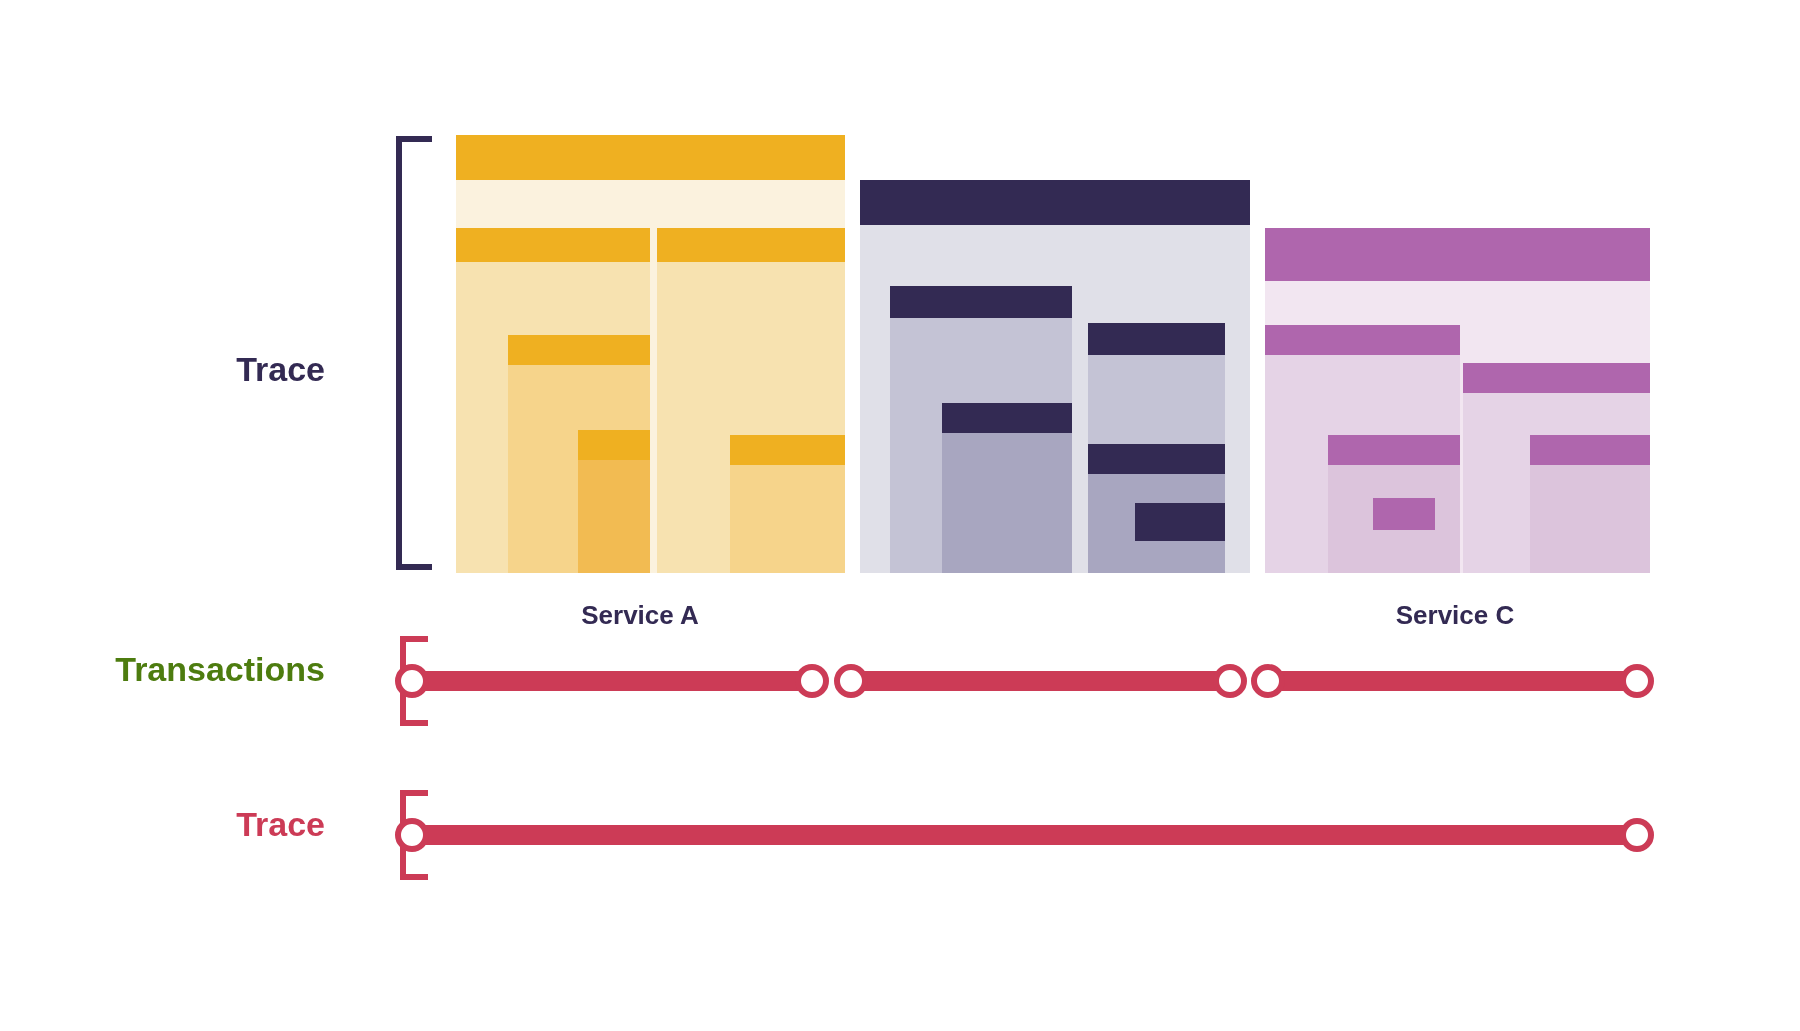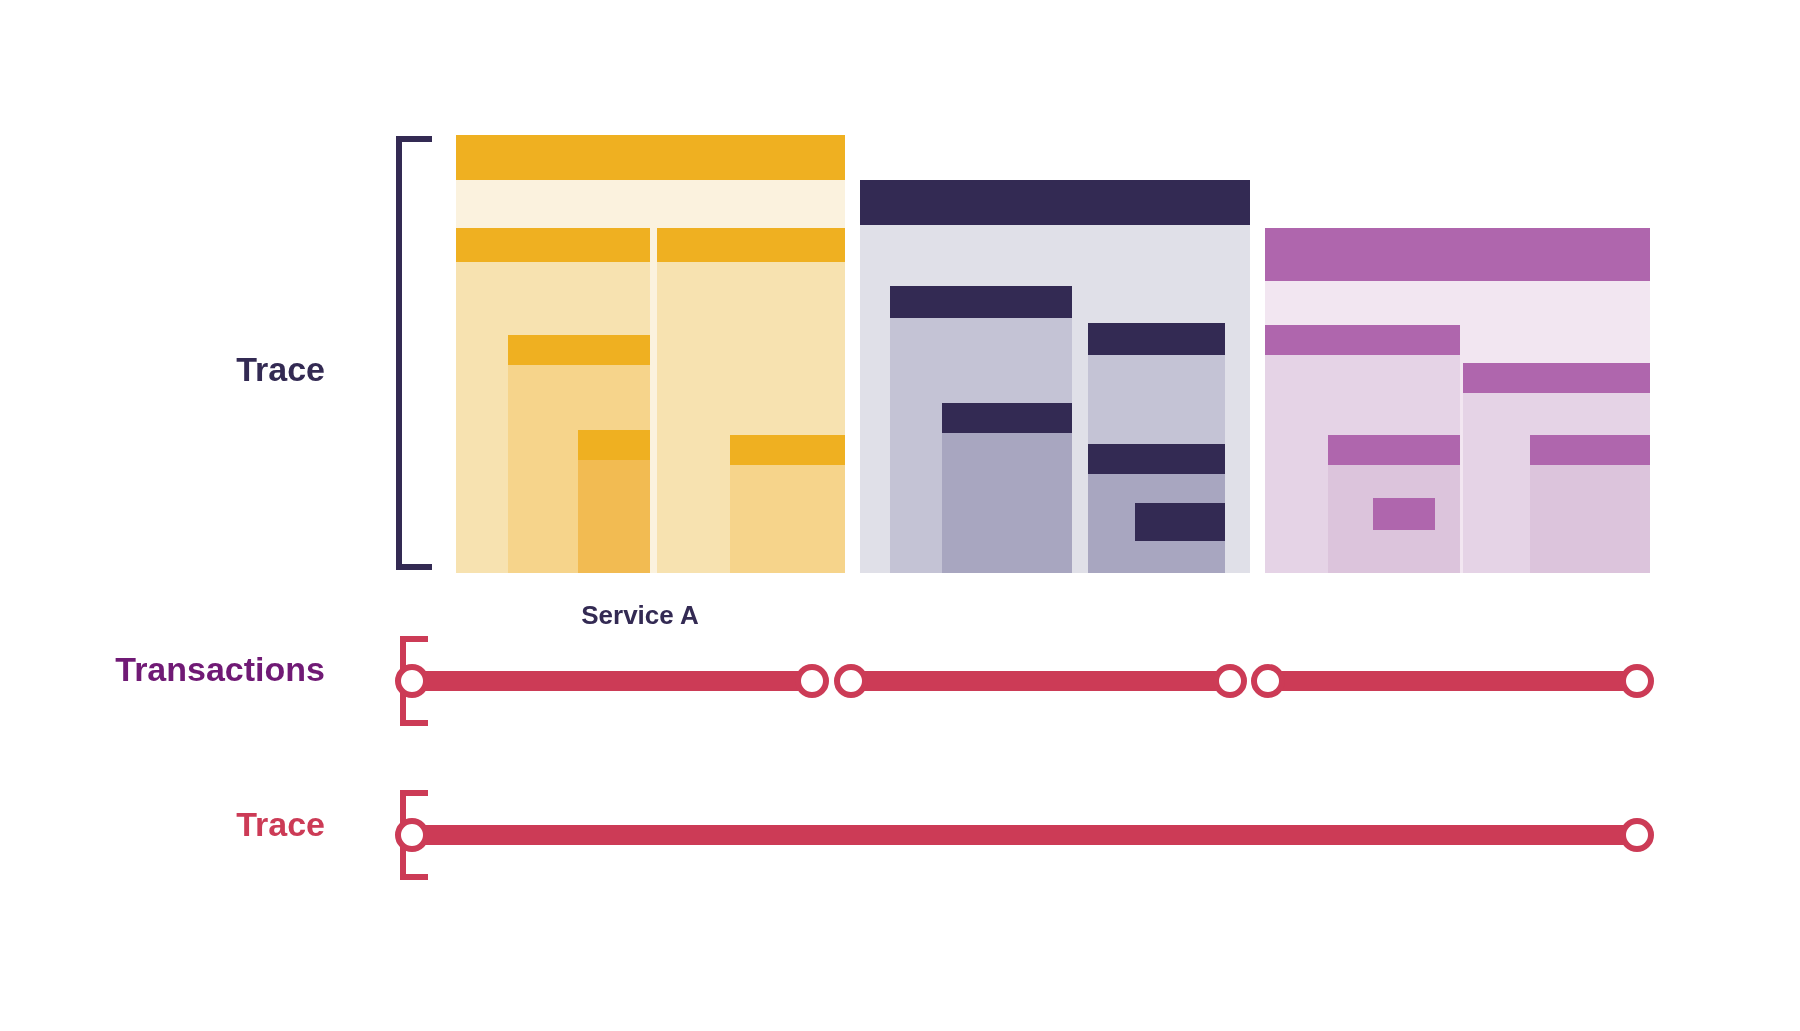--- a/index.html
+++ b/index.html
@@ -17,21 +17,21 @@
     font-weight:bold;
     white-space:nowrap;
     line-height:1;
   }
   #label-spans{
     right:1475px; top:352px;
     font-size:34px; color:#332A53;
   }
   #label-transactions{
     right:1475px; top:652px;
-    font-size:34px; color:#701a75;
+    font-size:34px; color:#4d7c0f;
   }
   #label-trace{
     right:1475px; top:807px;
     font-size:34px; color:#CC3B56;
   }
 
   
   .bracket{position:absolute;}
   .bracket .v{position:absolute;left:0;top:0;bottom:0;width:6px;}
   .bracket .t{position:absolute;left:0;top:0;height:6px;}
@@ -153,20 +153,21 @@
         <div class="span-head" style="height: 30px; background: rgb(175, 102, 173);"></div>
       </div>
       <div class="span-box" style="left: 1373px; top: 498px; width: 62px; height: 75px;">
         <div class="span-body" style="background: rgb(220, 196, 220);"></div>
         <div class="span-head" style="height: 32px; background: rgb(175, 102, 173);"></div>
       </div>
       <div class="span-box" style="left: 1530px; top: 435px; width: 120px; height: 138px;">
         <div class="span-body" style="background: rgb(220, 196, 220);"></div>
         <div class="span-head" style="height: 30px; background: rgb(175, 102, 173);"></div>
       </div>
+      <div class="service-label" style="left: 1305px; top: 602px; width: 300px;">Service C</div>
     </div>
 
   <div class="row-label" id="label-transactions">Transactions</div>
 
   <div class="bracket" id="bracket-transactions">
     <div class="v"></div>
     <div class="t"></div>
     <div class="b"></div>
   </div>
 

